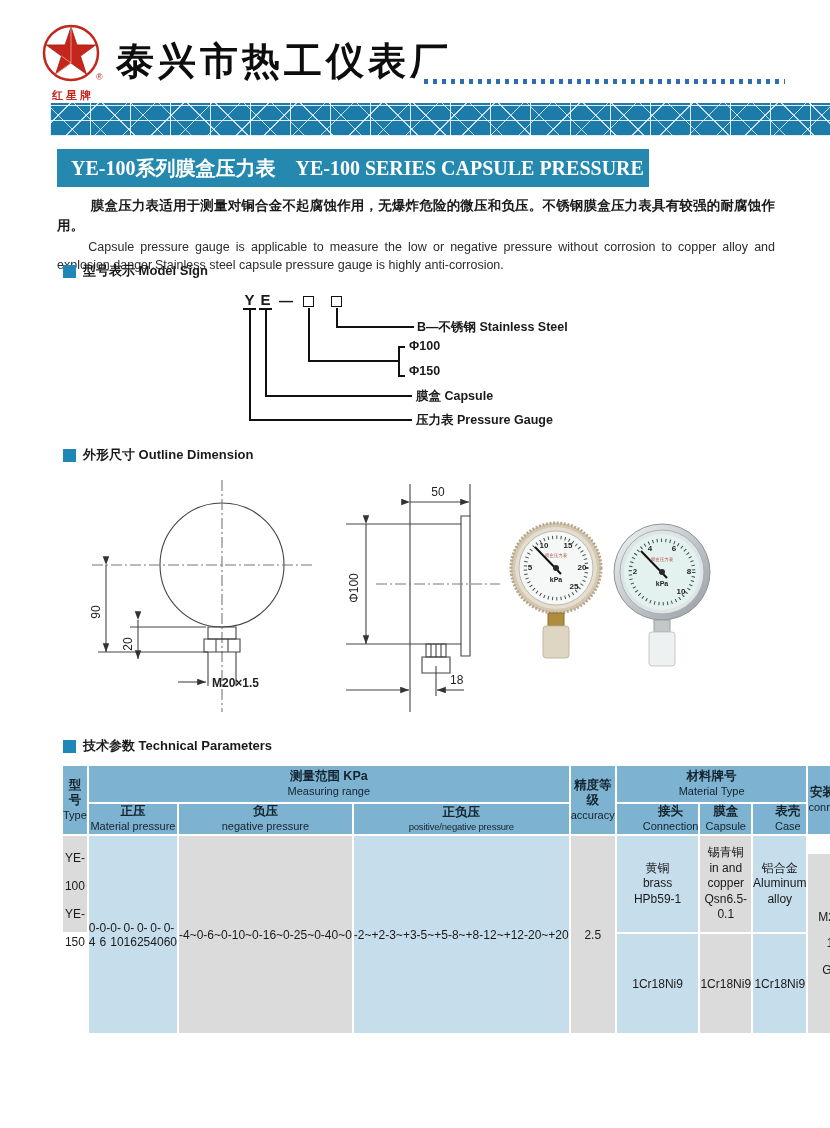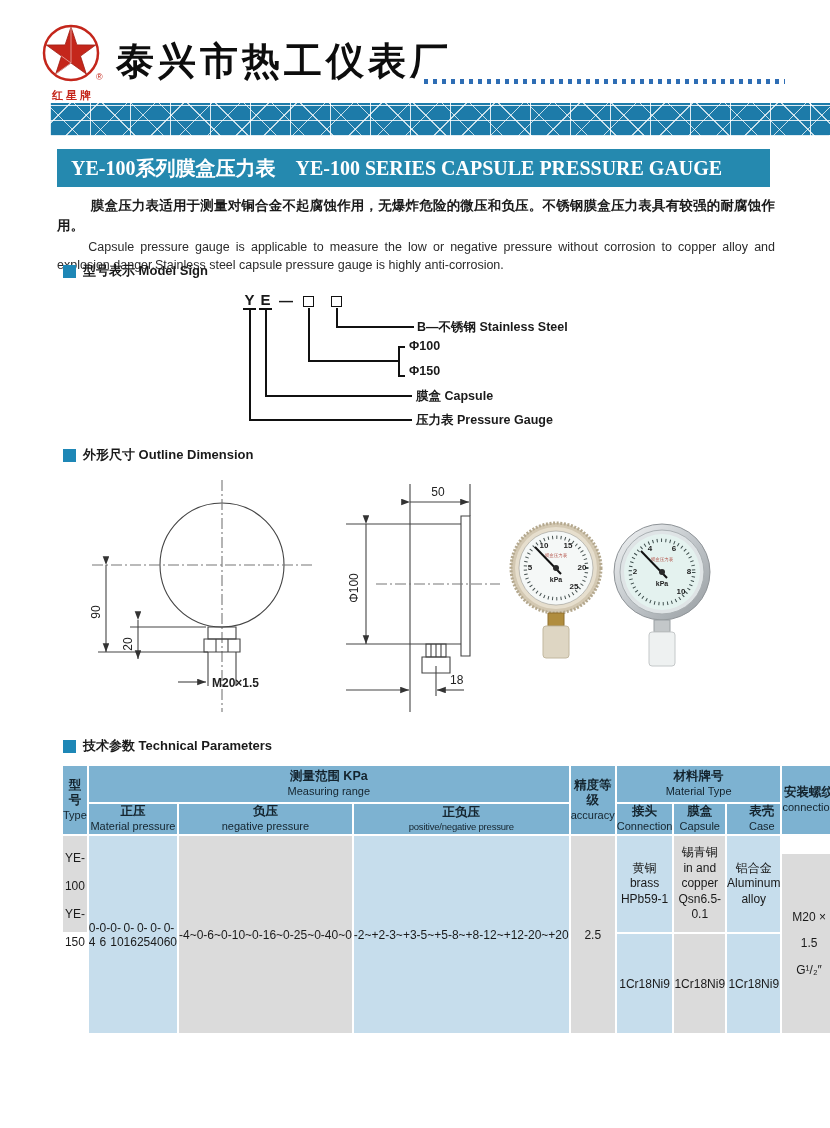--- a/index.html
+++ b/index.html
@@ -21,21 +21,21 @@
   .dots{position:absolute;left:424px;top:79px;width:361px;height:5px;
     background:repeating-linear-gradient(90deg,var(--dots-blue) 0 4px,transparent 4px 9px);}
   .band{position:absolute;left:50px;top:103px;width:780px;height:33px;
     background-color:var(--teal-band);
     background-image:
       repeating-linear-gradient(45deg,rgba(255,255,255,.75) 0 1px,transparent 1px 20px),
       repeating-linear-gradient(-45deg,rgba(255,255,255,.75) 0 1px,transparent 1px 20px),
       repeating-linear-gradient(90deg,rgba(255,255,255,.85) 0 1px,transparent 1px 40px),
       repeating-linear-gradient(0deg,rgba(255,255,255,.85) 0 1px,transparent 1px 15px);}
 
-  .title-bar{position:absolute;left:57px;top:149px;width:713px;height:38px;
+  .title-bar{position:absolute;left:57px;top:149px;width:592px;height:38px;
     background:var(--title-bar);color:#fff;font-family:"Liberation Serif","DejaVu Serif",serif;
     font-weight:bold;font-size:20px;line-height:38px;padding-left:14px;white-space:nowrap;}
 
   .intro{position:absolute;left:57px;top:196px;width:718px;text-align:justify;}
   .intro .zh{font-size:13.5px;font-weight:bold;line-height:1.5;text-indent:2.5em;}
   .intro .en{font-size:12.5px;line-height:1.45;text-indent:2.5em;color:#2b2b2b;margin-top:1px;}
 
   .sec{position:absolute;display:flex;align-items:center;gap:7px;font-size:13px;font-weight:bold;}
   .sec .sq{width:13px;height:13px;background:var(--accent-square);display:inline-block;}
 
@@ -264,21 +264,21 @@
       <span class="en">Material pressure</span>
     </div>
     <div class="th" style="grid-column:3;grid-row:2;">
       <span class="zh">负压</span>
       <span class="en">negative pressure</span>
     </div>
     <div class="th small" style="grid-column:4;grid-row:2;">
       <span class="zh">正负压</span>
       <span class="en">positive/negative pressure</span>
     </div>
-    <div class="th" style="grid-column:6;grid-row:2;">
+    <div class="th" style="grid-column:6;grid-row:2;padding-left:26px;">
       <span class="zh">接头</span>
       <span class="en">Connection</span>
     </div>
     <div class="th" style="grid-column:7;grid-row:2;">
       <span class="zh">膜盒</span>
       <span class="en">Capsule</span>
     </div>
     <div class="th" style="grid-column:8;grid-row:2;padding-left:16px;">
       <span class="zh">表壳</span>
       <span class="en">Case</span>

